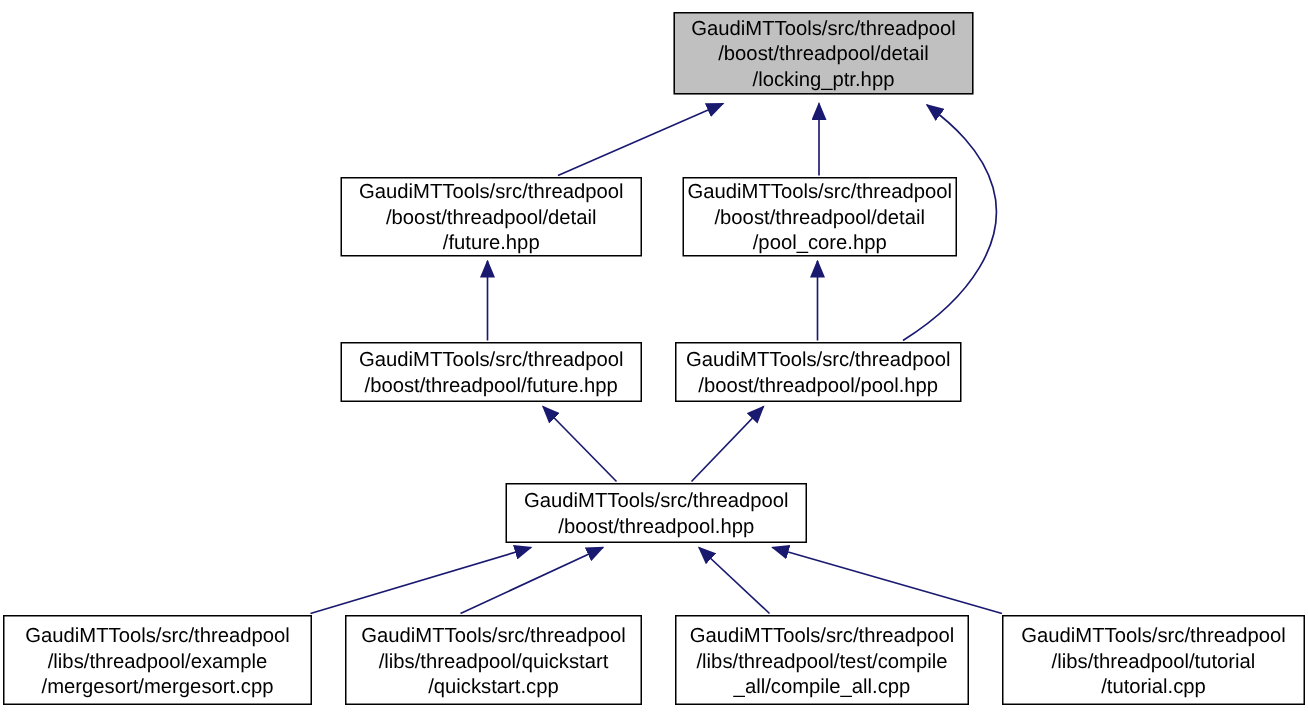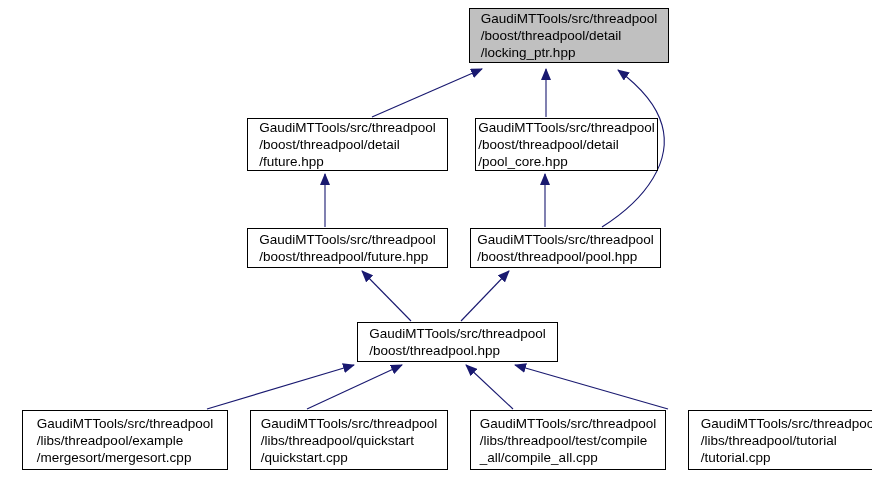--- a/index.html
+++ b/index.html
@@ -36,25 +36,25 @@
   #arrowhead path { fill: var(--edge-color); }
   .node {
     position: absolute;
     box-sizing: border-box;
     border: 1px solid var(--node-border);
     background: var(--node-fill);
     color: var(--text-color);
     display: flex;
     align-items: center;
     justify-content: center;
+    text-align: center;
     font-size: 13.5px;
     line-height: 17px;
     white-space: pre-line;
     cursor: pointer;
-    margin-left: 20px;
   }
   .node.highlighted { background: var(--highlight-fill); }
 </style>
 </head>
 <body>
 
 <div class="canvas">
 
   <svg class="edges" viewBox="0 0 872 477" xmlns="http://www.w3.org/2000/svg">
     <defs>

